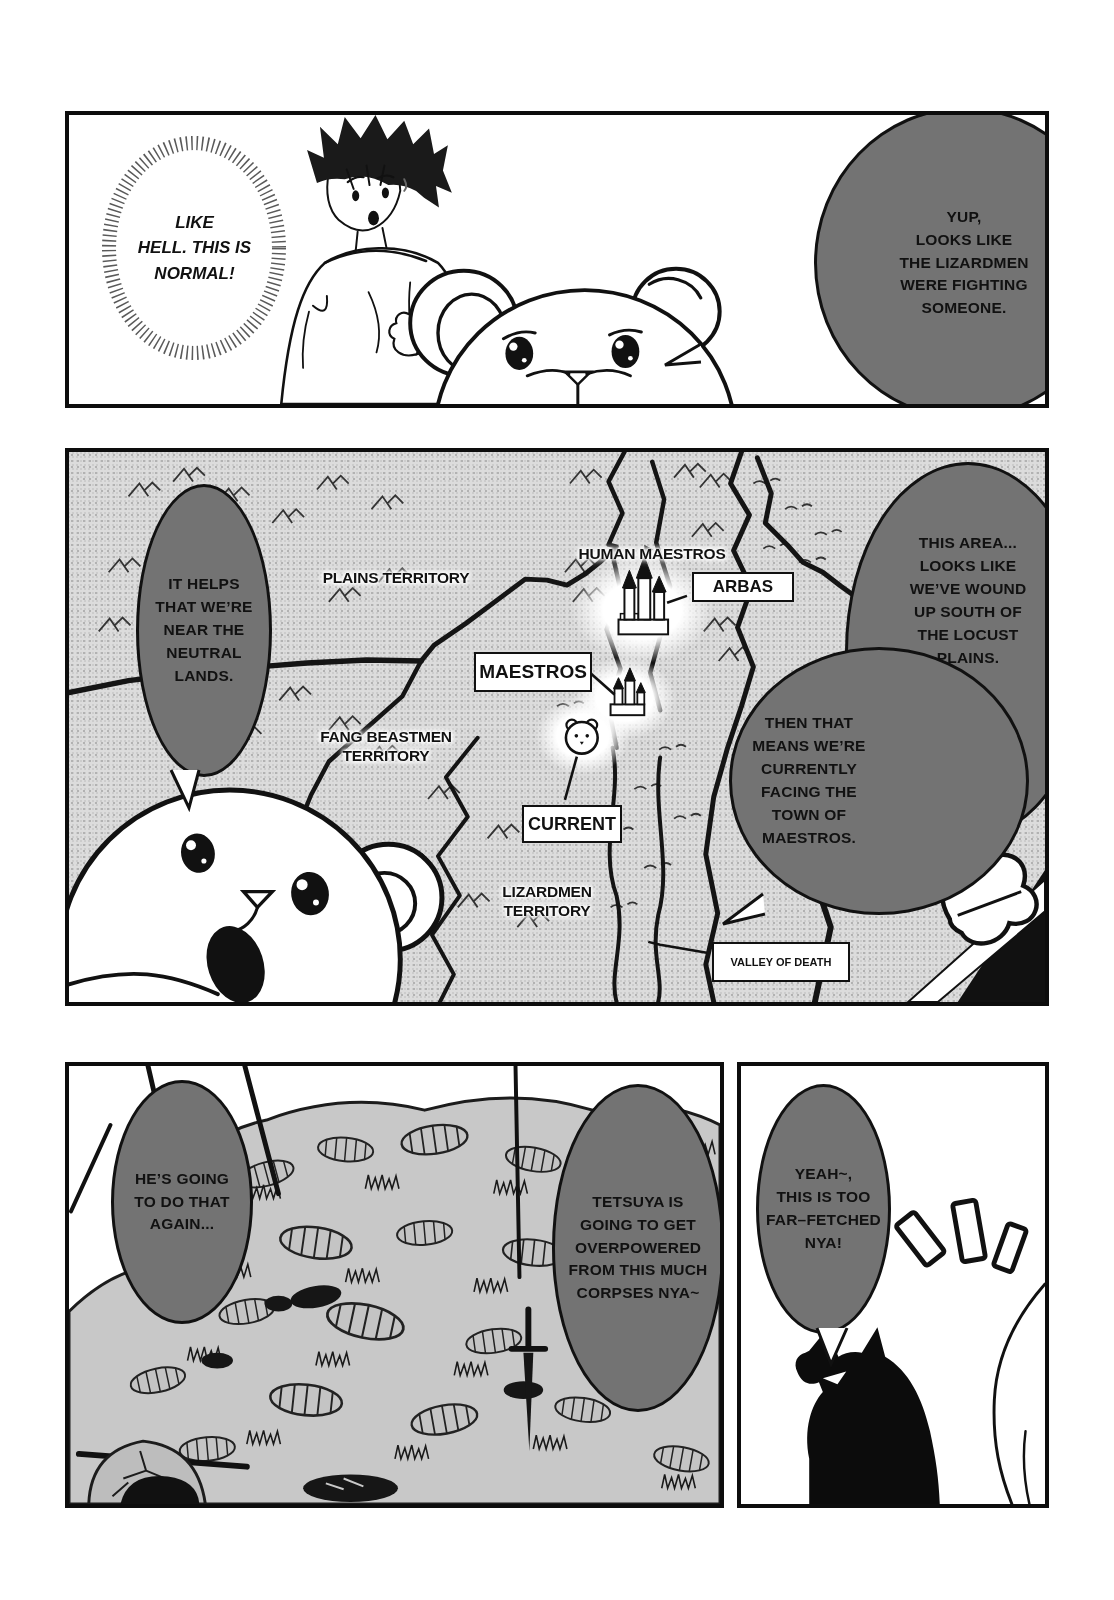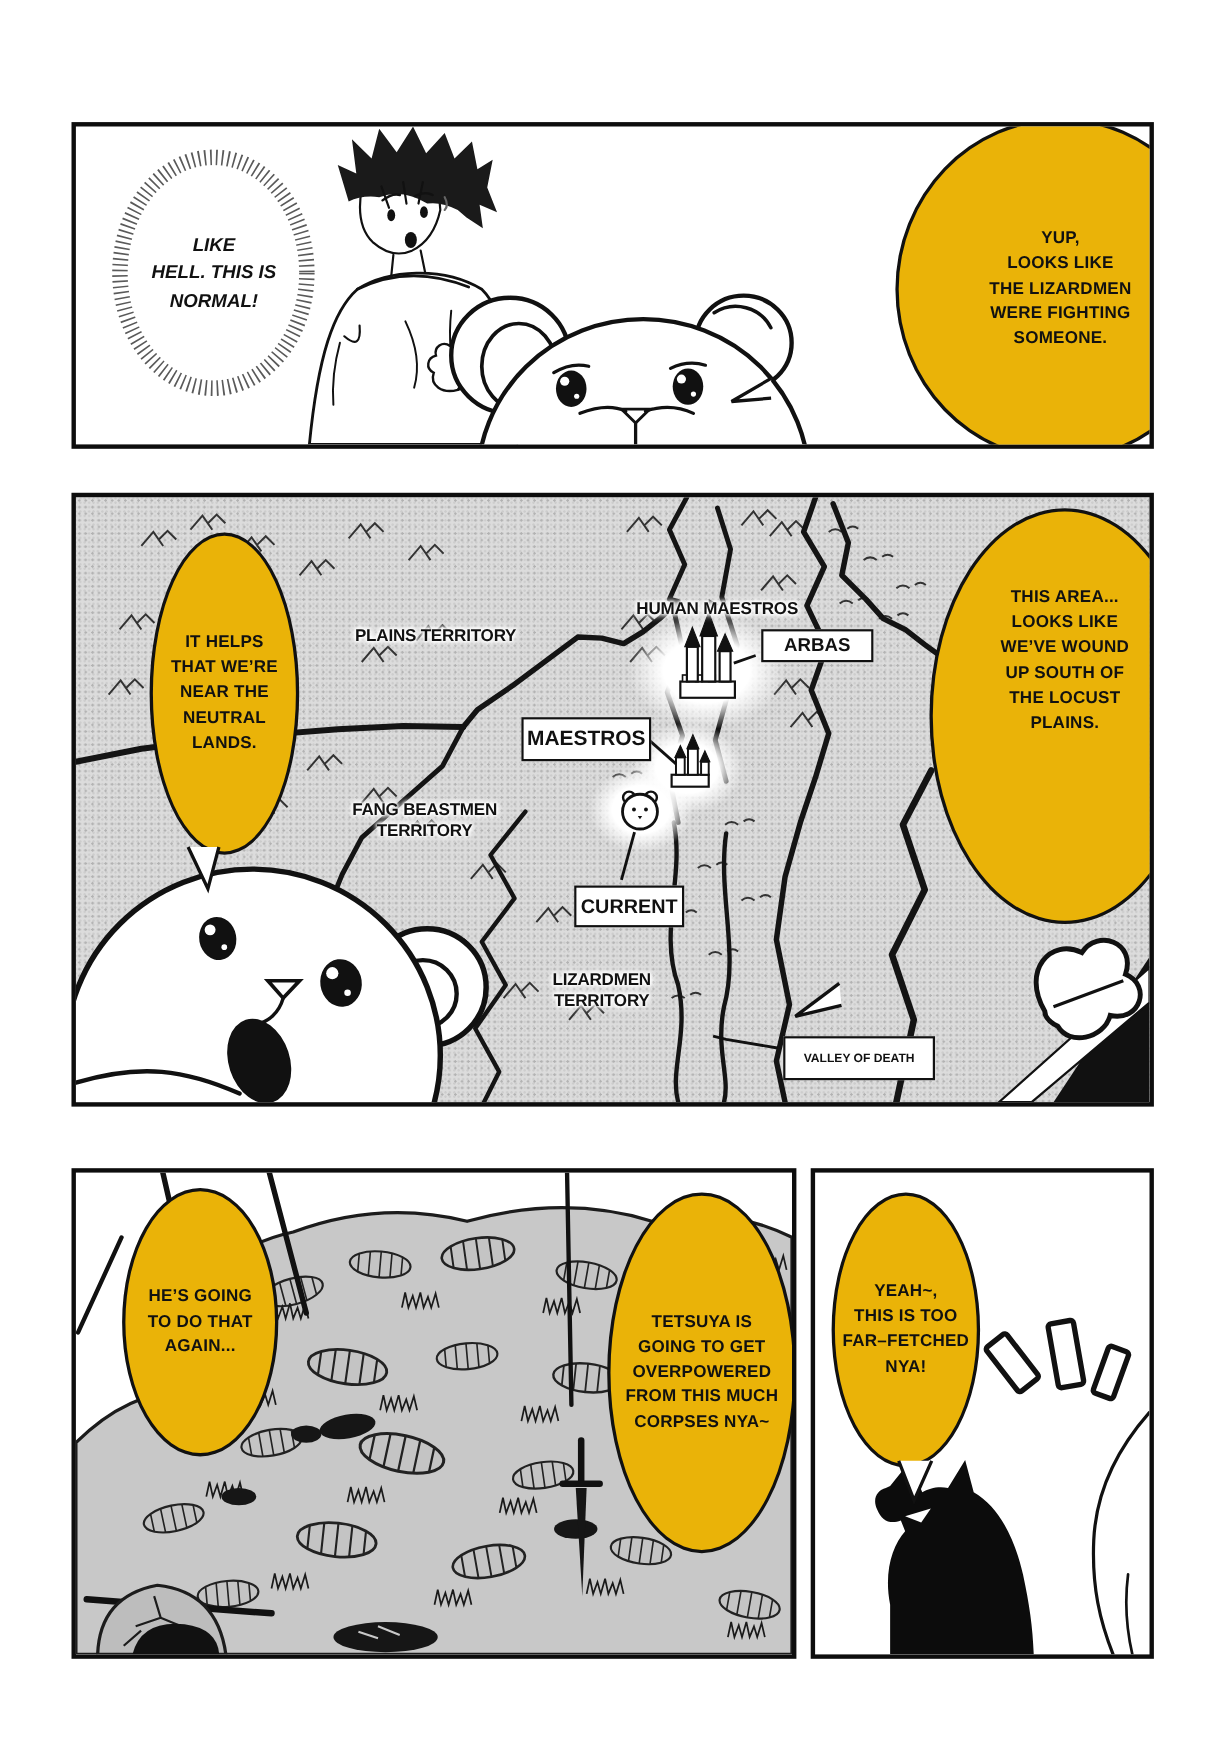--- a/index.html
+++ b/index.html
@@ -8,21 +8,21 @@
   .page{position:absolute;inset:0;overflow:hidden}
   .panel{position:absolute;border:4px solid #0d0d0d;background:#fff;overflow:hidden;box-sizing:border-box}
   #p1{left:65px;top:111px;width:984px;height:297px}
   #p2{left:65px;top:448px;width:984px;height:558px;background-color:#dcdcdc;
       background-image:radial-gradient(#b2b2b2 0.9px,transparent 1.25px),
                        radial-gradient(#cccccc 0.9px,transparent 1.25px);
       background-size:6px 6px,4px 4px;background-position:0 0,2px 3px}
   #p3{left:65px;top:1062px;width:659px;height:446px;background:#fff}
   #p4{left:737px;top:1062px;width:312px;height:446px}
   .art{position:absolute;left:0;top:0;width:100%;height:100%}
-  .bubble{position:absolute;background:#eab308;border:3px solid #111;border-radius:50%;
+  .bubble{position:absolute;background:#737373;border:3px solid #111;border-radius:50%;
           display:flex;align-items:center;justify-content:center;box-sizing:border-box}
   .btxt{white-space:pre-line;text-align:center;font-weight:700;font-size:15.5px;
         line-height:1.48;letter-spacing:.2px}
   .tail{position:absolute;overflow:visible}
   .terr{position:absolute;transform:translate(-50%,-50%);font-weight:700;font-size:15.5px;
         line-height:1.25;text-align:center;white-space:pre-line;letter-spacing:-.2px;
         text-shadow:0 0 3px #fff,0 0 3px #fff,0 0 5px #fff,0 0 5px #fff,0 0 8px #fff,0 0 8px #fff}
   .mbox{position:absolute;background:#fff;border:2.5px solid #111;box-sizing:border-box;
         display:flex;align-items:center;justify-content:center;font-weight:700;
         font-size:17px;white-space:nowrap}
@@ -268,20 +268,28 @@
       </div>
 
     <div class="bubble" style="left:776px;top:10px;width:246px;height:378px;padding-bottom:100px">
       <span class="btxt">THIS AREA...
 LOOKS LIKE
 WE’VE WOUND
 UP SOUTH OF
 THE LOCUST
 PLAINS.</span>
     </div>
+    <div class="bubble" style="left:660px;top:195px;width:300px;height:268px;padding-right:140px">
+      <span class="btxt">THEN THAT
+MEANS WE’RE
+CURRENTLY
+FACING THE
+TOWN OF
+MAESTROS.</span>
+    </div>
     <svg class="tail" style="left:648px;top:438px" width="52" height="40" viewBox="0 0 52 40">
       <path d="M46,4 L6,34 L48,24" fill="#fff" stroke="#111" stroke-width="3"></path>
     </svg>
 
     <div class="bubble" style="left:67px;top:32px;width:136px;height:293px">
       <span class="btxt">IT HELPS
 THAT WE’RE
 NEAR THE
 NEUTRAL
 LANDS.</span>

